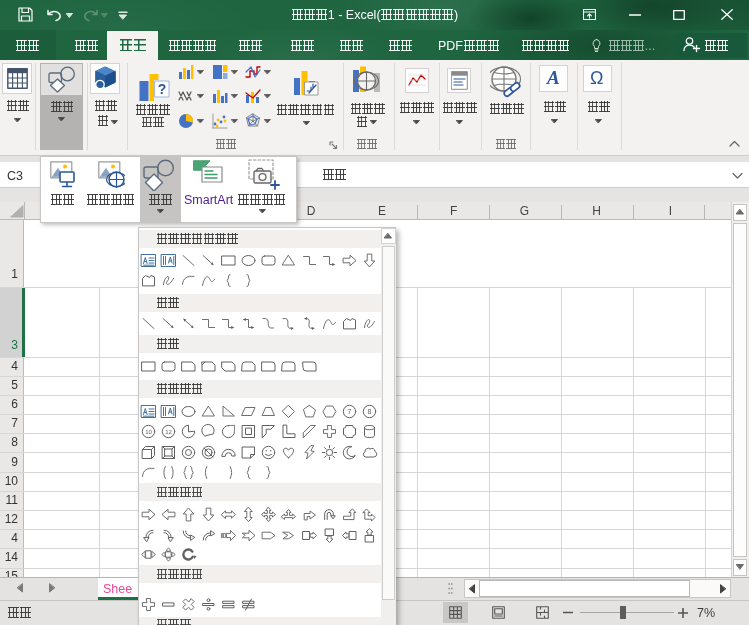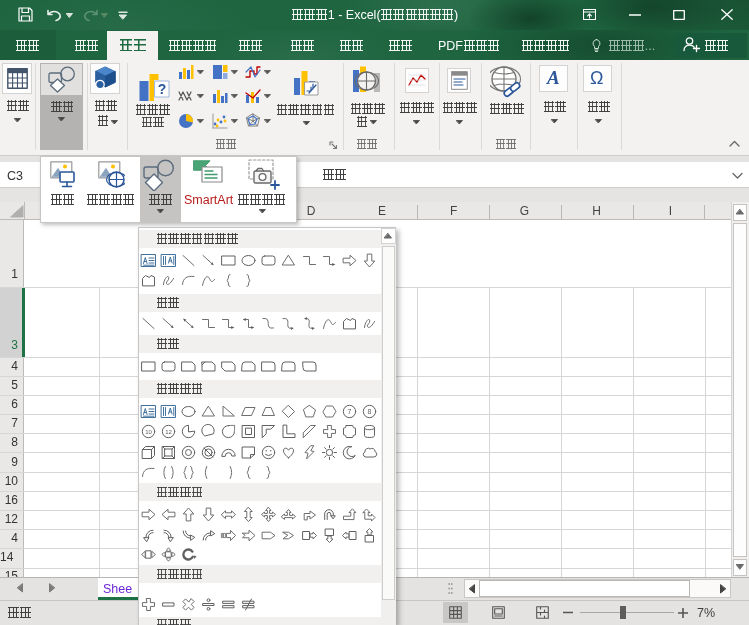--- a/index.html
+++ b/index.html
@@ -305,24 +305,24 @@
 <div style="position:absolute;left:0;top:288px;width:24px;height:68.5px;background:#d2d2d2;"></div>
 <div style="position:absolute;left:22px;top:288px;width:3px;height:68.5px;background:#1e7145;"></div>
 <div class="t" style="left:0px;top:339px;width:18px;text-align:right;font-size:12px;color:#1e7145;">3</div>
 <div class="t" style="left:0px;top:359.6px;width:18px;text-align:right;font-size:12px;color:#333;">4</div>
 <div class="t" style="left:0px;top:378.8px;width:18px;text-align:right;font-size:12px;color:#333;">5</div>
 <div class="t" style="left:0px;top:398.0px;width:18px;text-align:right;font-size:12px;color:#333;">6</div>
 <div class="t" style="left:0px;top:417.1px;width:18px;text-align:right;font-size:12px;color:#333;">7</div>
 <div class="t" style="left:0px;top:436.3px;width:18px;text-align:right;font-size:12px;color:#333;">8</div>
 <div class="t" style="left:0px;top:455.5px;width:18px;text-align:right;font-size:12px;color:#333;">9</div>
 <div class="t" style="left:0px;top:474.7px;width:18px;text-align:right;font-size:12px;color:#333;">10</div>
-<div class="t" style="left:0px;top:493.9px;width:18px;text-align:right;font-size:12px;color:#333;">16</div>
+<div class="t" style="left:0px;top:493.9px;width:18px;text-align:right;font-size:12px;color:#333;">11</div>
 <div class="t" style="left:0px;top:513.0px;width:18px;text-align:right;font-size:12px;color:#333;">12</div>
 <div class="t" style="left:0px;top:532.2px;width:18px;text-align:right;font-size:12px;color:#333;">4</div>
-<div class="t" style="left:0px;top:551.4px;width:18px;font-size:12px;color:#333;">14</div>
+<div class="t" style="left:0px;top:551.4px;width:18px;text-align:right;font-size:12px;color:#333;">14</div>
 <div style="position:absolute;left:0;top:567px;width:18px;height:10px;overflow:hidden;padding-left:24px;">
     <div class="t" style="left:0px;top:3px;width:18px;text-align:right;font-size:12px;color:#333;position:absolute;">15</div>
   </div>
 <div style="position:absolute;left:731px;top:202px;width:18px;height:375px;background:#f0efed;border-left:1px solid #d5d3d1;"></div>
 <div style="position:absolute;left:733px;top:204px;width:14px;height:17px;background:#fdfdfd;border:1px solid #c6c4c2;"></div>
 <svg style="position:absolute;left:736px;top:209px;" width="8" height="6" viewBox="0 0 8 6" fill="none" stroke-linejoin="round" stroke-linecap="round">
     <polygon points="4.0,0.5 7.5,5.0 0.5,5.0" stroke="#6a6a6a" fill="#6a6a6a" stroke-width="1"></polygon>
   </svg>
 <div style="position:absolute;left:733px;top:223px;width:14px;height:334px;background:#fdfdfd;border:1px solid #c6c4c2;"></div>
 <div style="position:absolute;left:733px;top:559px;width:14px;height:17px;background:#fdfdfd;border:1px solid #c6c4c2;"></div>
@@ -330,21 +330,21 @@
     <polygon points="0.5,0.5 7.5,0.5 4.0,5.0" stroke="#6a6a6a" fill="#6a6a6a" stroke-width="1"></polygon>
   </svg>
 <div style="position:absolute;left:0;top:577px;width:749px;height:23px;background:#e5e3e1;border-top:1px solid #b7b5b3;"></div>
 <svg style="position:absolute;left:16px;top:583px;" width="8" height="10" viewBox="0 0 8 10" fill="none" stroke-linejoin="round" stroke-linecap="round">
     <polygon points="6.5,1.0 6.5,9.0 1.5,5.0" stroke="#7a7a7a" fill="#7a7a7a" stroke-width="1"></polygon>
   </svg>
 <svg style="position:absolute;left:48px;top:583px;" width="8" height="10" viewBox="0 0 8 10" fill="none" stroke-linejoin="round" stroke-linecap="round">
     <polygon points="1.5,1.0 1.5,9.0 6.5,5.0" stroke="#7a7a7a" fill="#7a7a7a" stroke-width="1"></polygon>
   </svg>
 <div style="position:absolute;left:98px;top:578px;width:40px;height:20px;background:#fff;"></div>
-<div class="t" style="left:103px;top:582px;font-size:12.5px;color:#6d28d9;">Shee</div>
+<div class="t" style="left:103px;top:582px;font-size:12.5px;color:#ec4899;">Shee</div>
 <div style="position:absolute;left:98px;top:597px;width:40px;height:2.5px;background:#1e7145;"></div>
 <svg style="position:absolute;left:448px;top:582px;" width="5" height="13" viewBox="0 0 5 13" fill="none" stroke-linejoin="round" stroke-linecap="round">
     <circle cx="1.2" cy="2" r="0.9" fill="#9a9a9a"></circle>
     <circle cx="1.2" cy="6.5" r="0.9" fill="#9a9a9a"></circle>
     <circle cx="1.2" cy="11" r="0.9" fill="#9a9a9a"></circle>
     <circle cx="3.8" cy="2" r="0.9" fill="#9a9a9a"></circle>
     <circle cx="3.8" cy="6.5" r="0.9" fill="#9a9a9a"></circle>
     <circle cx="3.8" cy="11" r="0.9" fill="#9a9a9a"></circle>
   </svg>
 <div style="position:absolute;left:464px;top:579px;width:267px;height:19px;background:#fbfaf9;border:1px solid #c9c7c5;"></div>
@@ -401,21 +401,21 @@
   </svg>
 <div class="t" style="left:148.5px;top:193px;font-size:12.5px;color:#444;"><i class="c"></i><i class="c"></i></div>
 <svg style="position:absolute;left:157px;top:209px;" width="7" height="4" viewBox="0 0 7 4" fill="none" stroke-linejoin="round" stroke-linecap="round">
     <polygon points="0.5,0.5 6.5,0.5 3.5,3.8" stroke="#444" fill="#444" stroke-width="0.8"></polygon>
   </svg>
 <svg style="position:absolute;left:193px;top:160px;" width="31" height="29" viewBox="0 0 31 29" fill="none" stroke-linejoin="round" stroke-linecap="round">
     <polygon points="0.8,0.8 17.0,0.8 12.5,5.5 17.0,10.2 0.8,10.2" stroke="#3f9c6b" fill="#4aa576" stroke-width="1"></polygon>
     <rect x="9" y="7" width="20" height="15" stroke="#8a8a8a" fill="#fff" stroke-width="1.2"></rect>
     <path d="M12 11 H20 M12 14.5 H24 M12 18 H24" stroke="#3f9c6b" fill="none" stroke-width="1.4"></path>
   </svg>
-<div class="t" style="left:184px;top:193px;font-size:12.5px;color:#b91c1c;">SmartArt</div>
+<div class="t" style="left:184px;top:193px;font-size:12.5px;color:#4c1d95;">SmartArt</div>
 <svg style="position:absolute;left:248px;top:159px;" width="32" height="32" viewBox="0 0 32 32" fill="none" stroke-linejoin="round" stroke-linecap="round">
     <rect x="1" y="1" width="24" height="19" stroke="#9a9a9a" stroke-dasharray="2.5 2" fill="#fff" stroke-width="1.2"></rect>
     <rect x="6" y="12" width="17" height="12" rx="1.5" stroke="#6a6a6a" fill="#f5f5f5" stroke-width="1.4"></rect>
     <circle cx="14.5" cy="18" r="3.4" stroke="#6a6a6a" fill="#fff" stroke-width="1.4"></circle>
     <path d="M8 12 L10 9.5 H14 L15.5 12" stroke="#6a6a6a" fill="none" stroke-width="1.3"></path>
     <path d="M27 22 V30 M23 26 H31" stroke="#2b579a" fill="none" stroke-width="1.8"></path>
   </svg>
 <div class="t" style="left:237px;top:193px;font-size:12.5px;color:#444;"><i class="c"></i><i class="c"></i><i class="c"></i><i class="c"></i></div>
 <svg style="position:absolute;left:259px;top:209px;" width="7" height="4" viewBox="0 0 7 4" fill="none" stroke-linejoin="round" stroke-linecap="round">
     <polygon points="0.5,0.5 6.5,0.5 3.5,3.8" stroke="#444" fill="#444" stroke-width="0.8"></polygon>

